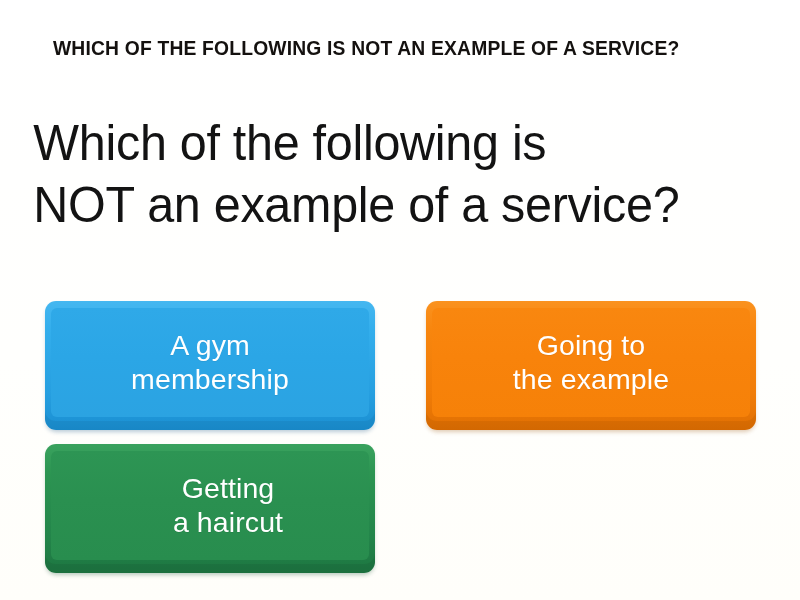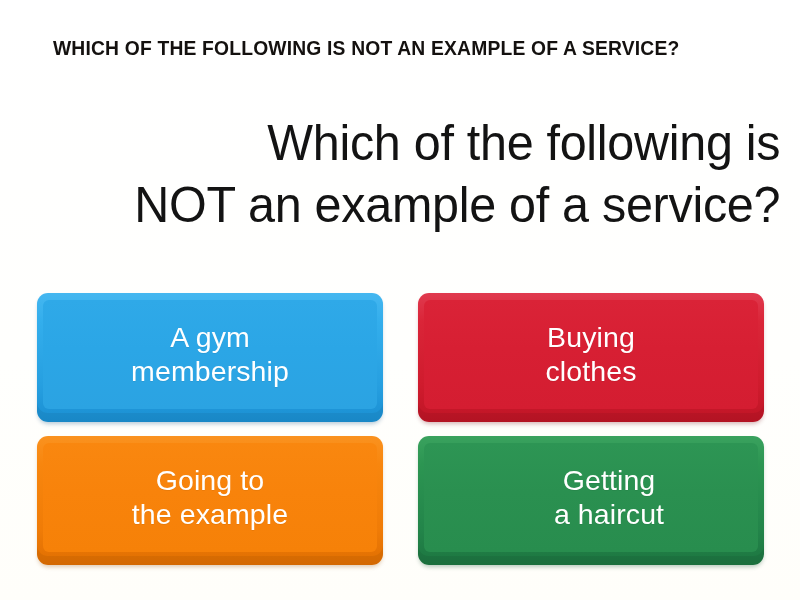--- a/index.html
+++ b/index.html
@@ -43,22 +43,22 @@
     transform: scaleX(0.94);
     transform-origin: center;
   }
 
   
   .question-block {
     position: absolute;
     left: 0;
     top: 112px;
     width: 800px;
-    text-align: right;
-    padding: 0 8px;
+    text-align: left;
+    padding: 0 22px;
     box-sizing: border-box;
   }
   .question-line {
     display: block;
     font-family: "Liberation Sans", sans-serif;
     font-weight: 400;
     font-size: 50px;
     line-height: 62px;
     color: #131313;
     letter-spacing: -0.3px;
@@ -76,21 +76,21 @@
     display: grid;
     grid-template-columns: 350px 350px;
     grid-template-rows: 136px 136px;
     column-gap: 31px;
     row-gap: 7px;
   }
 
   .answer-btn {
     position: relative;
     border: 0;
-    margin: 2px;
+    margin: 10px;
     padding: 0;
     border-radius: 11px;
     cursor: pointer;
     overflow: hidden;
     display: flex;
     align-items: center;
     justify-content: center;
     box-sizing: border-box;
     height: 129px;
     align-self: start;
@@ -179,25 +179,20 @@
   </div>
 
   <div class="answers-grid">
 
     <button class="answer-btn btn-blue">
       <span class="btn-face"></span>
       <span class="btn-label">A gym
 membership</span>
     </button>
 
-    <button class="answer-btn btn-red">
-      <span class="btn-face"></span>
-      <span class="btn-label">Buying
-clothes</span>
-    </button>
 
     <button class="answer-btn btn-orange">
       <span class="btn-face"></span>
       <span class="btn-label">Going to
 the example</span>
     </button>
 
     <button class="answer-btn btn-green">
       <span class="btn-face"></span>
       <span class="btn-label">Getting

